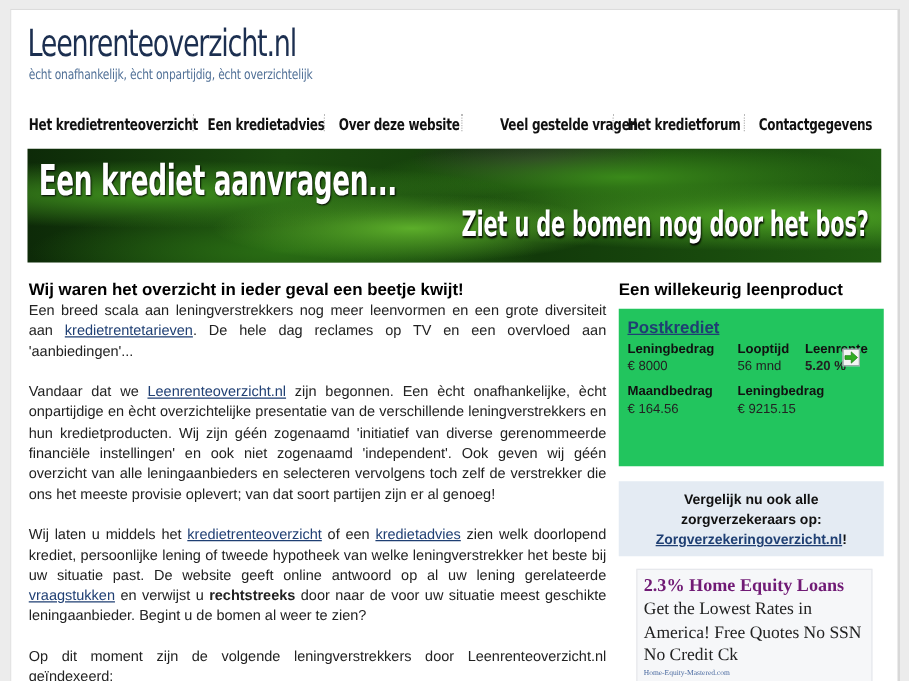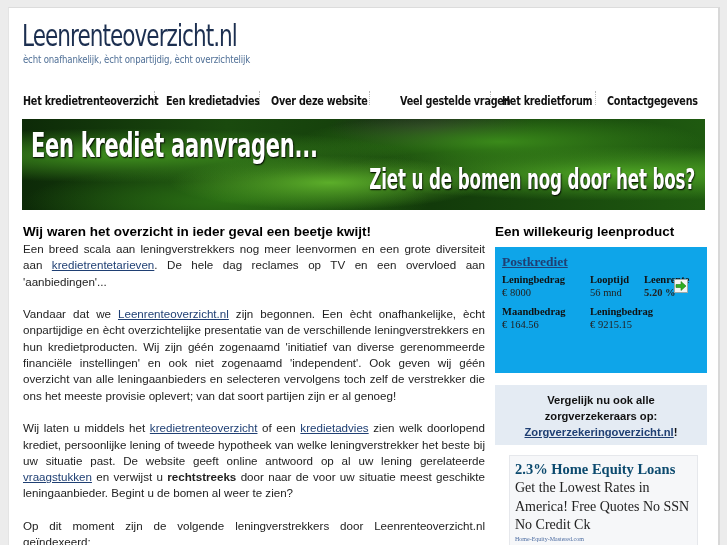--- a/index.html
+++ b/index.html
@@ -84,22 +84,22 @@
   .main p { margin: 0 0 16.3px 0; text-align: justify; }
   .main a { color: #1f3f73; text-decoration: underline; }
   .side {
     position: absolute; left: 486px; top: 215px; width: 212px;
     font-family: "Liberation Sans", sans-serif;
   }
   .side h2 {
     font-size: 13.5px; font-weight: bold; color: #000; margin: 0; line-height: 18px;
   }
   .product {
-    margin-top: 6px; background: #0ea5e9; padding: 6px 24px 8px 7px; height: 112px;
-    position: relative; font-size: 10.5px; color: #222; font-family: Liberation Serif, serif;
+    margin-top: 6px; background: #22c55e; padding: 6px 24px 8px 7px; height: 112px;
+    position: relative; font-size: 10.5px; color: #222;
   }
   .product-name {
     font-size: 13.5px; font-weight: bold; color: #1f3f73; text-decoration: underline;
     display: inline-block; margin-top: 1px;
   }
   .product-type { margin-top: 5px; font-size: 10.5px; }
   .arrow-icon {
     position: absolute; left: 179px; top: 32px; width: 12px; height: 12px;
     border: 1px solid #9aa; background: #f4f4f4;
   }
@@ -112,21 +112,21 @@
     margin-top: 12px; background: #e4ebf3; padding: 7px 6px 7px 6px;
     text-align: center; font-size: 11.2px; font-weight: bold; color: #111; line-height: 16px;
     height: 46px;
   }
   .promo a { color: #1f3f73; text-decoration: underline; }
   .ad {
     margin: 10px 0 0 14px; width: 182px; height: 120px;
     background: #f6f7f9; border: 1px solid #e6e8ec; padding: 4px 0 0 5px;
     font-family: "Liberation Serif", serif; overflow: hidden;
   }
-  .ad-title { font-size: 14.5px; font-weight: bold; color: #0c4a6e; line-height: 18px; }
+  .ad-title { font-size: 14.5px; font-weight: bold; color: #701a75; line-height: 18px; }
   .ad-text { font-size: 14px; color: #222; line-height: 18.5px; margin-top: 1px; }
   .ad-url { font-size: 6px; color: #4a6aa0; line-height: 8px; }
   .ad-title2 { font-size: 14.5px; font-weight: bold; color: #1c3a6a; line-height: 16px; }
 </style>
 </head>
 <body>
 
 <div class="page">
 
   <div class="logo-title">Leenrenteoverzicht.nl</div>

